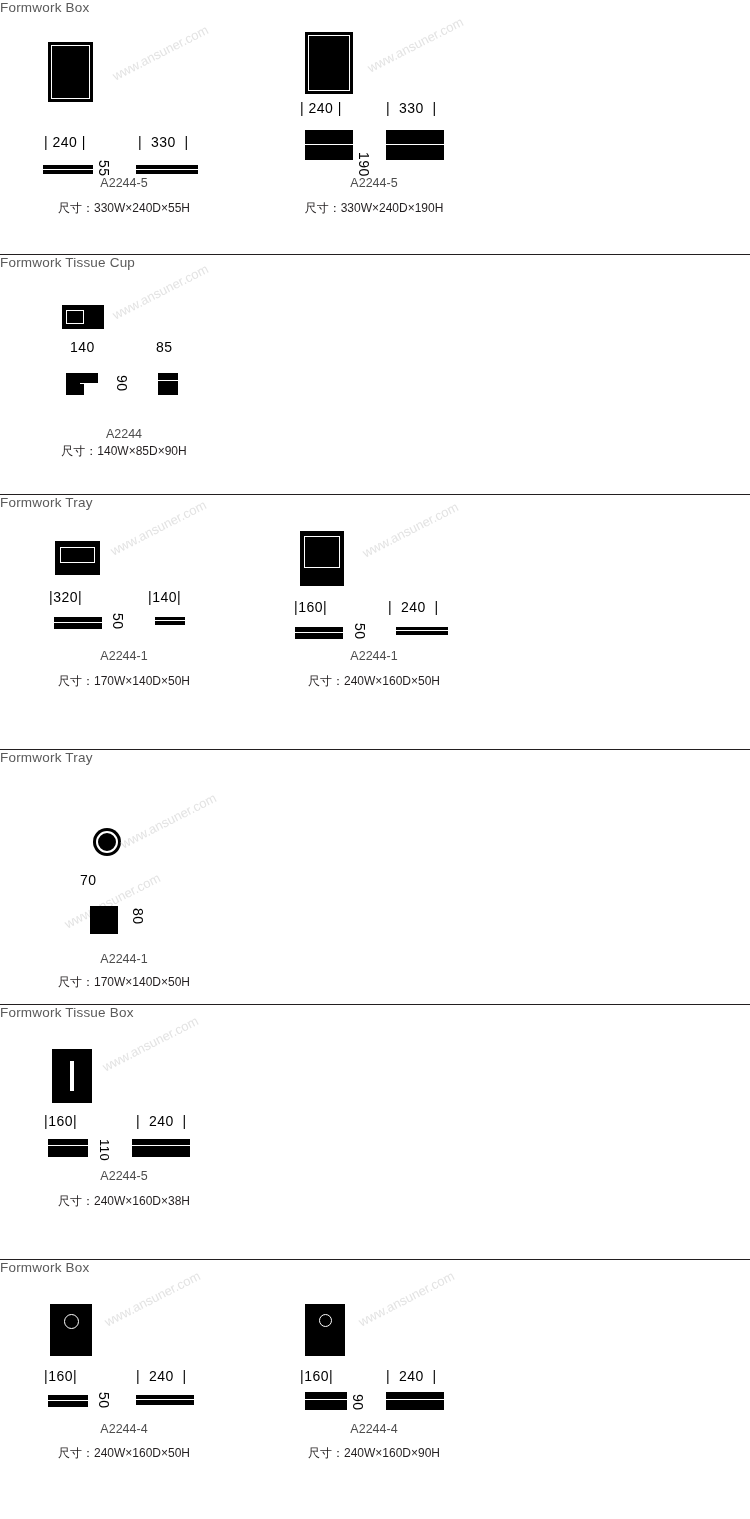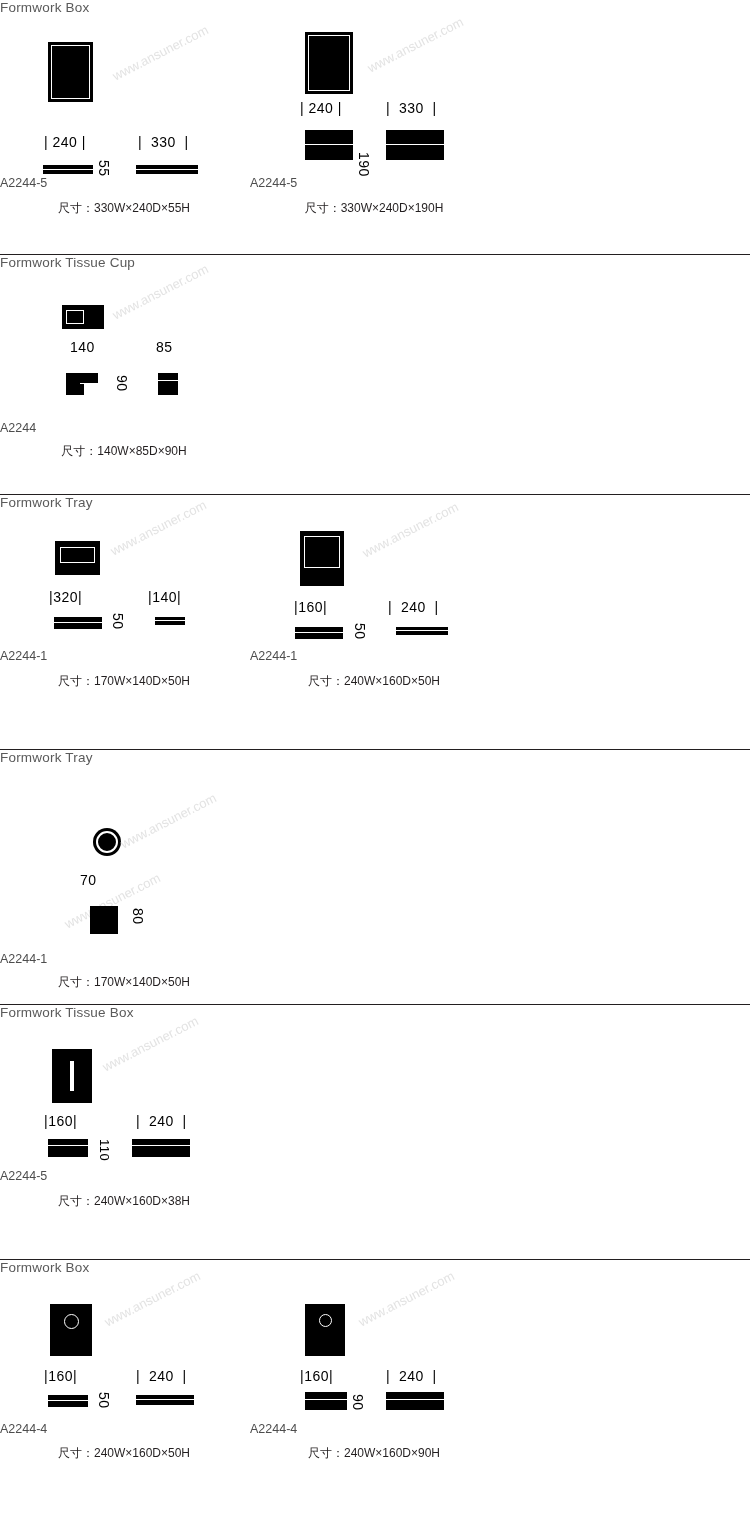--- a/index.html
+++ b/index.html
@@ -109,20 +109,21 @@
   .dim.small { font-size: 13px; }
   .dim.rot {
     transform: rotate(90deg);
     transform-origin: left top;
   }
   .code {
     position: absolute;
     font-size: 12.5px;
     color: #4d4d4d;
     white-space: nowrap;
+    text-align: center;
   }
   .spec {
     position: absolute;
     font-size: 12px;
     color: #231f20;
     white-space: nowrap;
     text-align: center;
   }
   .watermark {
     position: absolute;
@@ -204,21 +205,21 @@
         <div class="blk" style="left:66px; top:96px; width:32px; height:22px;">
           <div class="wl" style="top:10px; left:14px; right:0;"></div>
           <div class="wl" style="top:10px; left:0; width:0;"></div>
           <div style="position:absolute; left:18px; top:11px; right:0; bottom:0; background:#ffffff;"></div>
         </div>
         <div class="blk wline" style="left:158px; top:96px; width:20px; height:22px;">
           <div class="wl" style="top:7px;"></div>
         </div>
         <div class="dim rot" style="left:130px; top:98px;">90</div>
       </div>
-      <div class="code" style="left:0px; top:144px; width:248px;">A2244</div>
+      <div class="code" style="left:0px; top:150px; width:248px;">A2244</div>
       <div class="spec" style="left:0px; top:166px; width:248px;">尺寸：140W×85D×90H</div>
     </div>
   </div>
 
   <div class="section" style="height:255px;">
     <div class="section-title">Formwork Tray</div>
 
     <div class="item" style="left:0px; width:250px; top:22px;">
       <div class="drawing" style="height:150px;">
         <div class="front" style="left:55px; top:24px; width:45px; height:34px;">

